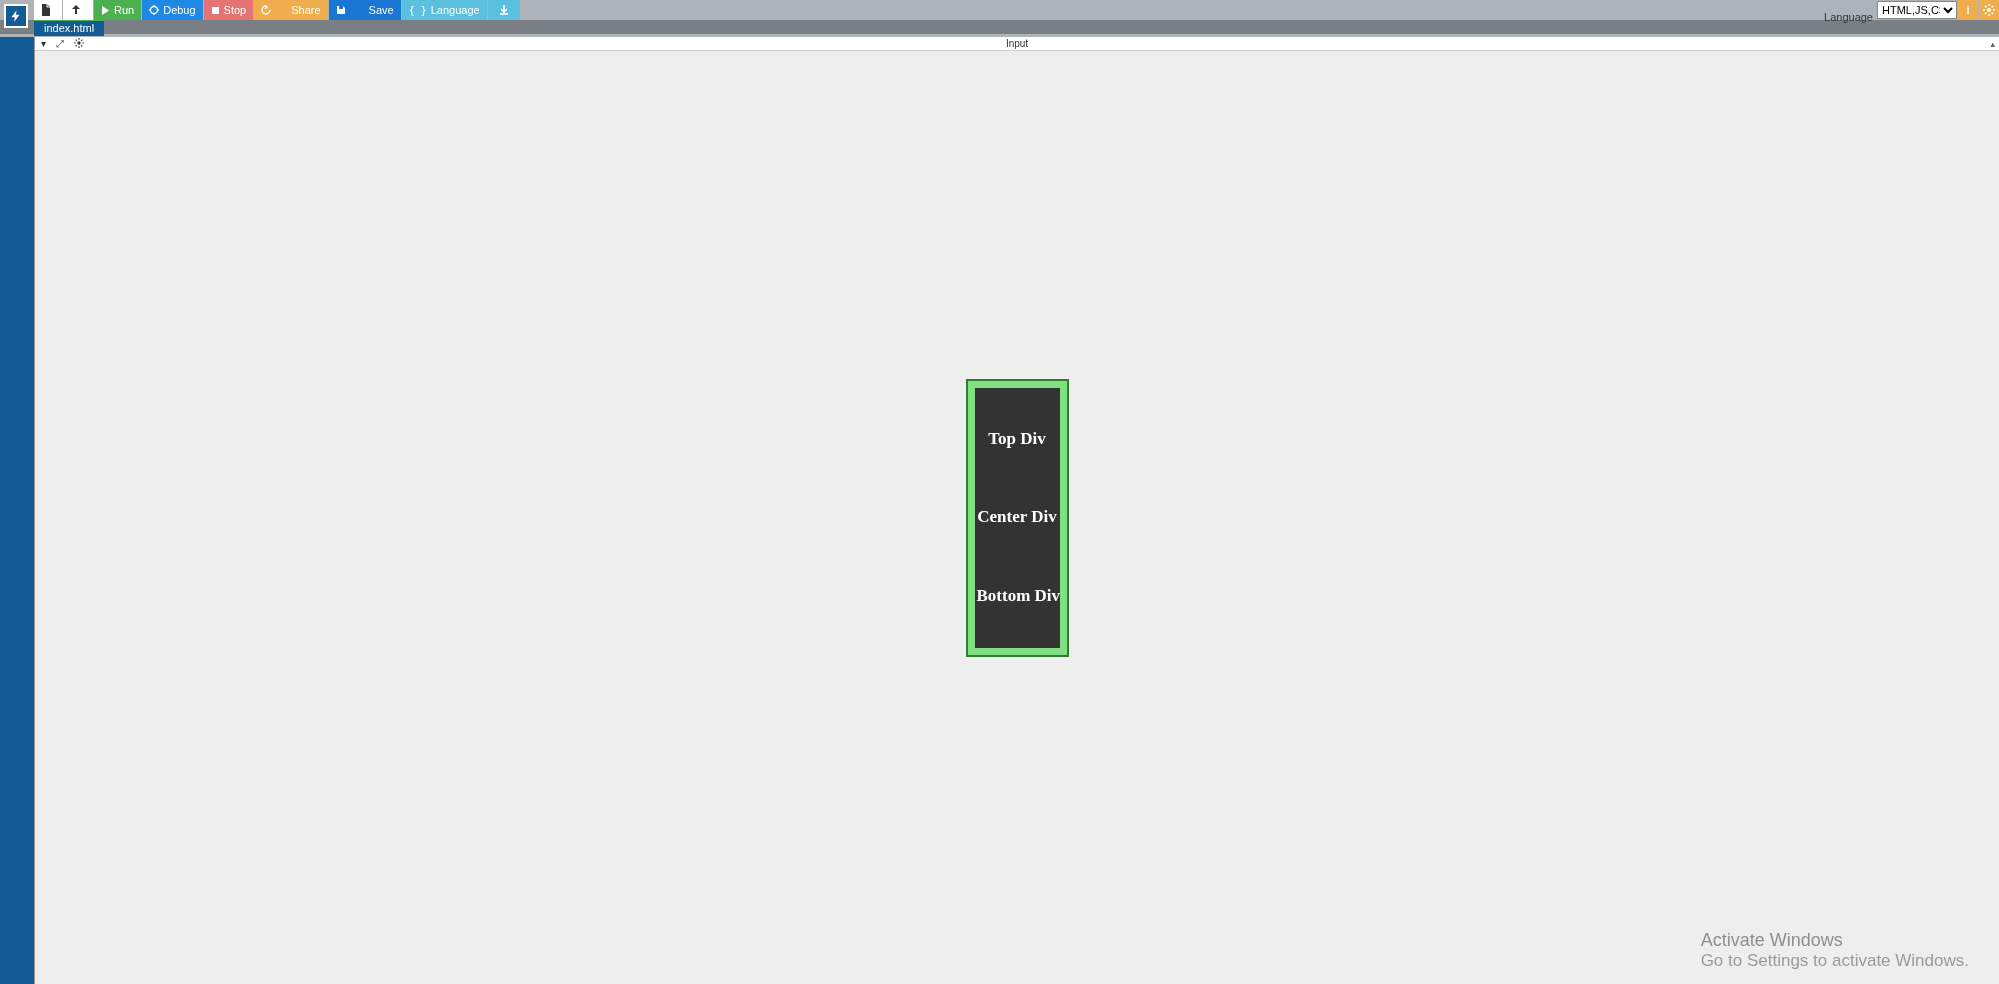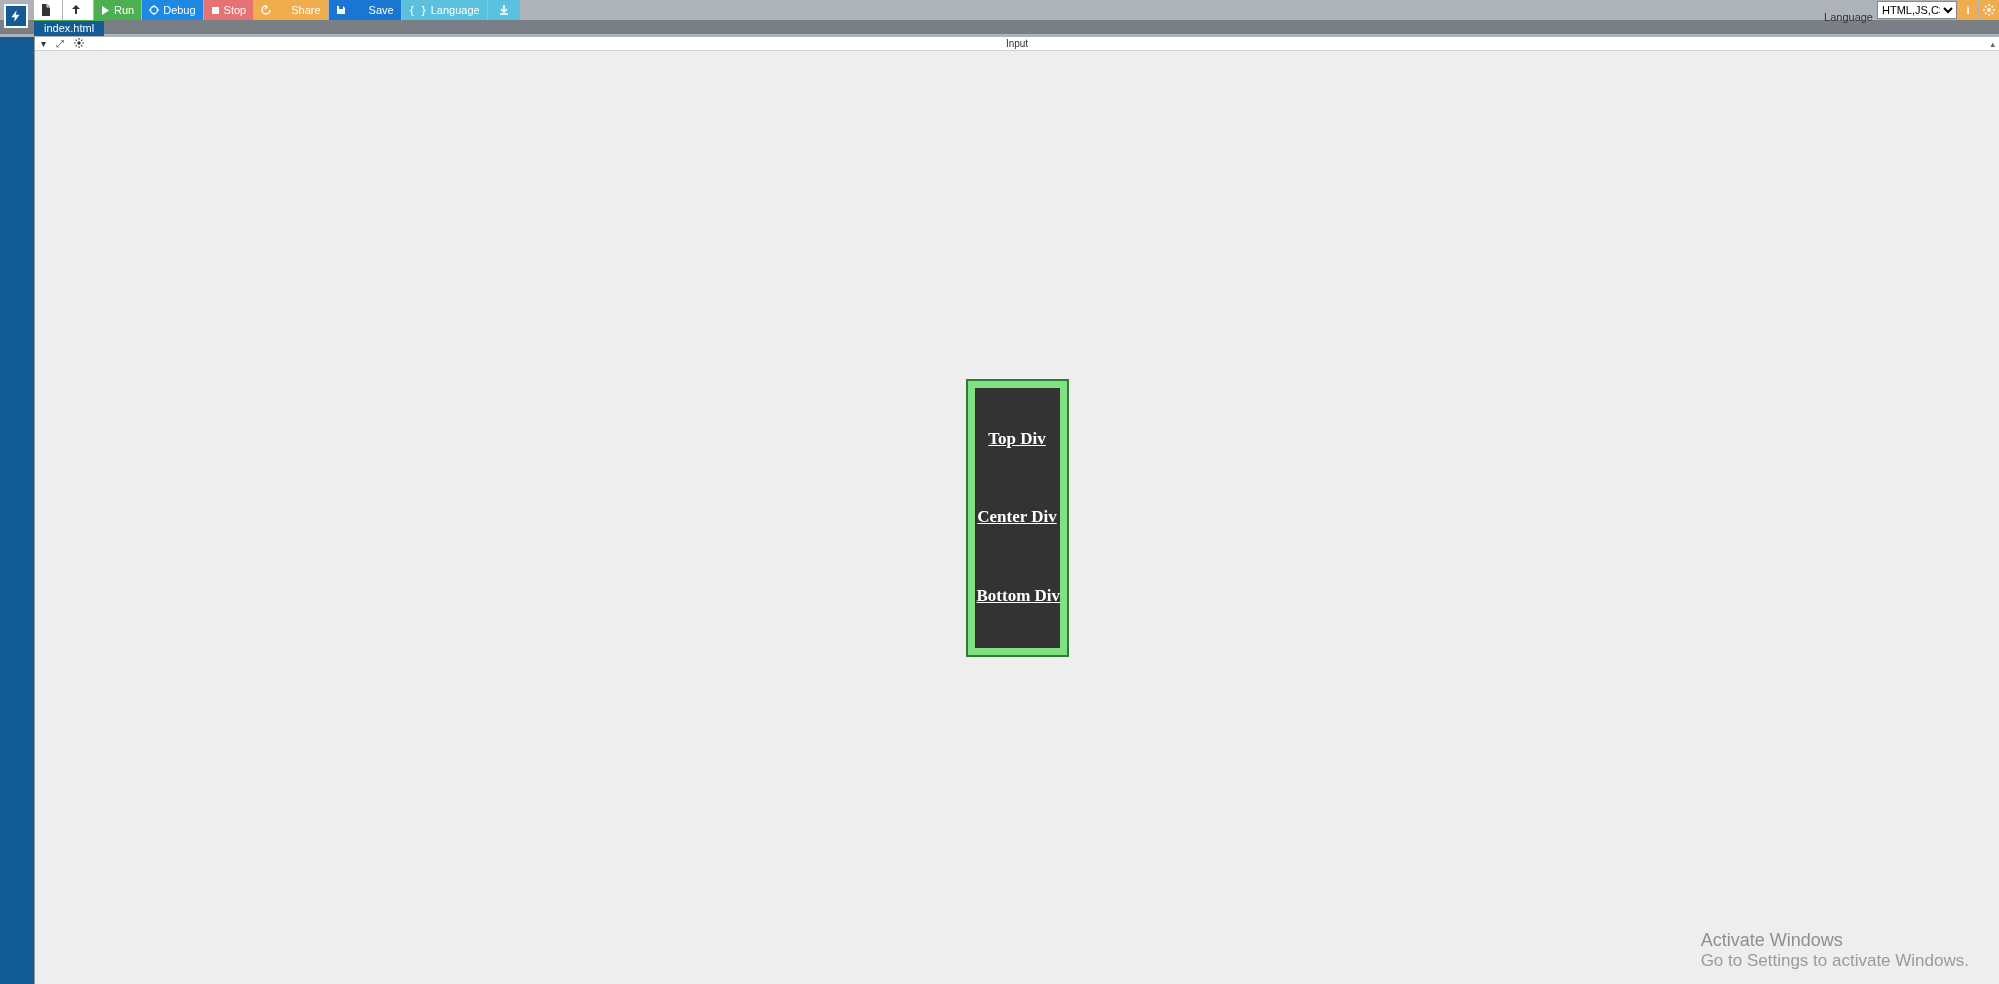--- a/index.html
+++ b/index.html
@@ -130,21 +130,20 @@
     text-align:center;
     font-family: "Times New Roman", serif;
     font-weight:bold;
     display:flex;
     flex-direction:column;
     justify-content:space-around;
     width: 85px;
     height: 260px;
     font-size:17px;
     padding: 12px 2px;
-    text-decoration: underline;
   }
   .inner-box div { white-space:nowrap; }
 
   
   .watermark {
     position:absolute;
     right:30px; bottom:13px;
     text-align:left;
     color:#9a9a9a;
     pointer-events:none;

